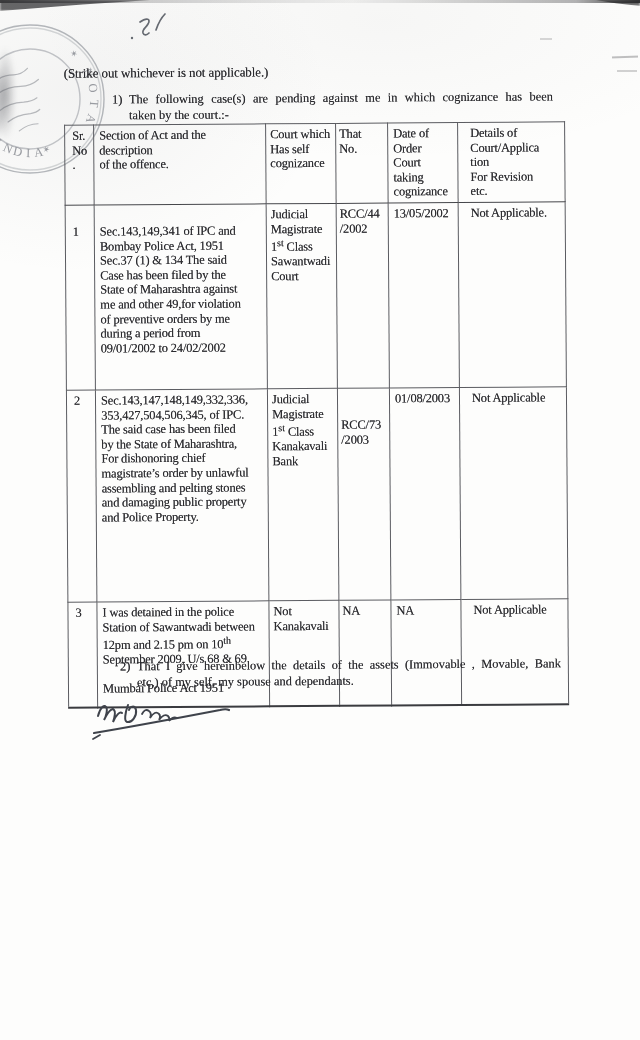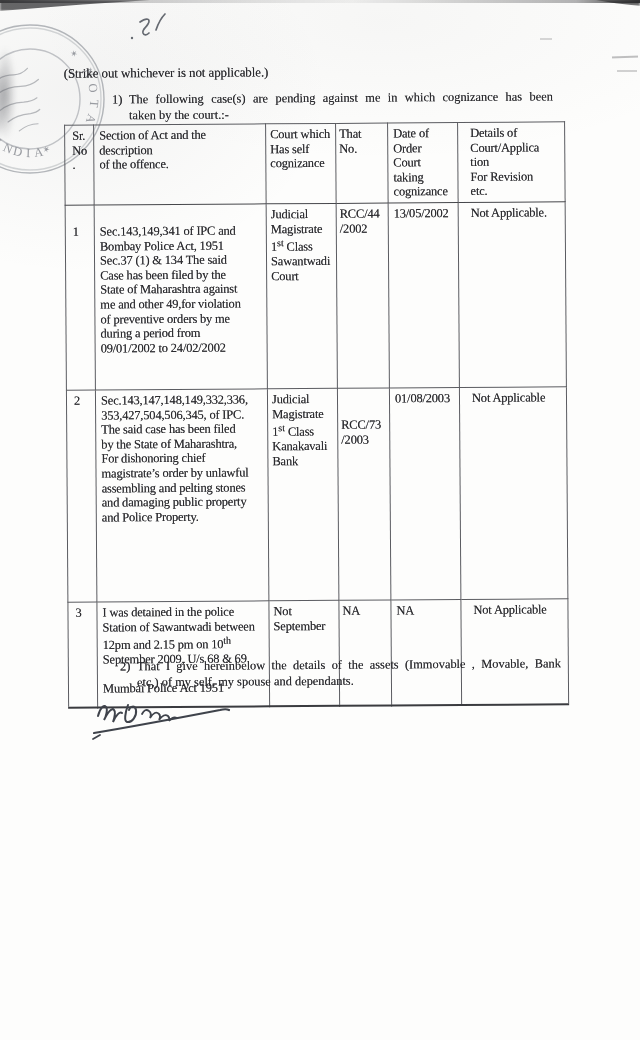--- a/index.html
+++ b/index.html
@@ -196,21 +196,21 @@
         </tr>
         <tr class="r3">
           <td class="c-sr">3</td>
           <td class="c-sec"><span>I was detained in the police
 Station of Sawantwadi between
 12pm and 2.15 pm on 10</span><span class="sup">th</span><span>
 September 2009, U/s 68 &amp; 69
 
 Mumbai Police Act 1951</span></td>
           <td class="c-court">Not
-September</td>
+Kanakavali</td>
           <td class="c-case">NA</td>
           <td class="c-date">NA</td>
           <td class="c-det">Not Applicable</td>
         </tr>
       </tbody>
     </table>
 
     <div class="list-item item2">
       <span class="li-marker ink">2)</span>
       <span class="li-text ink">

